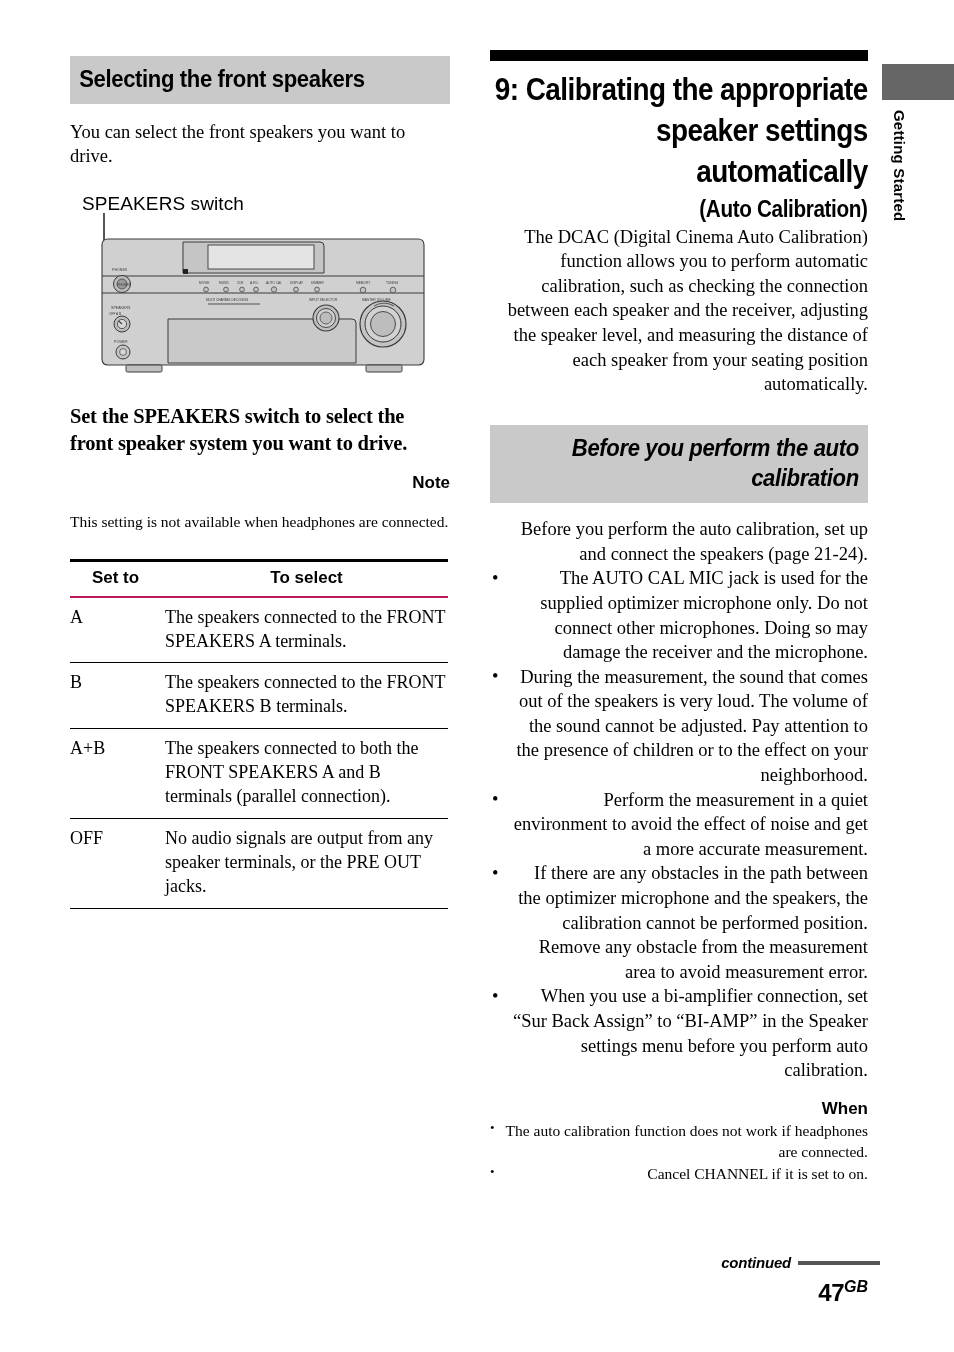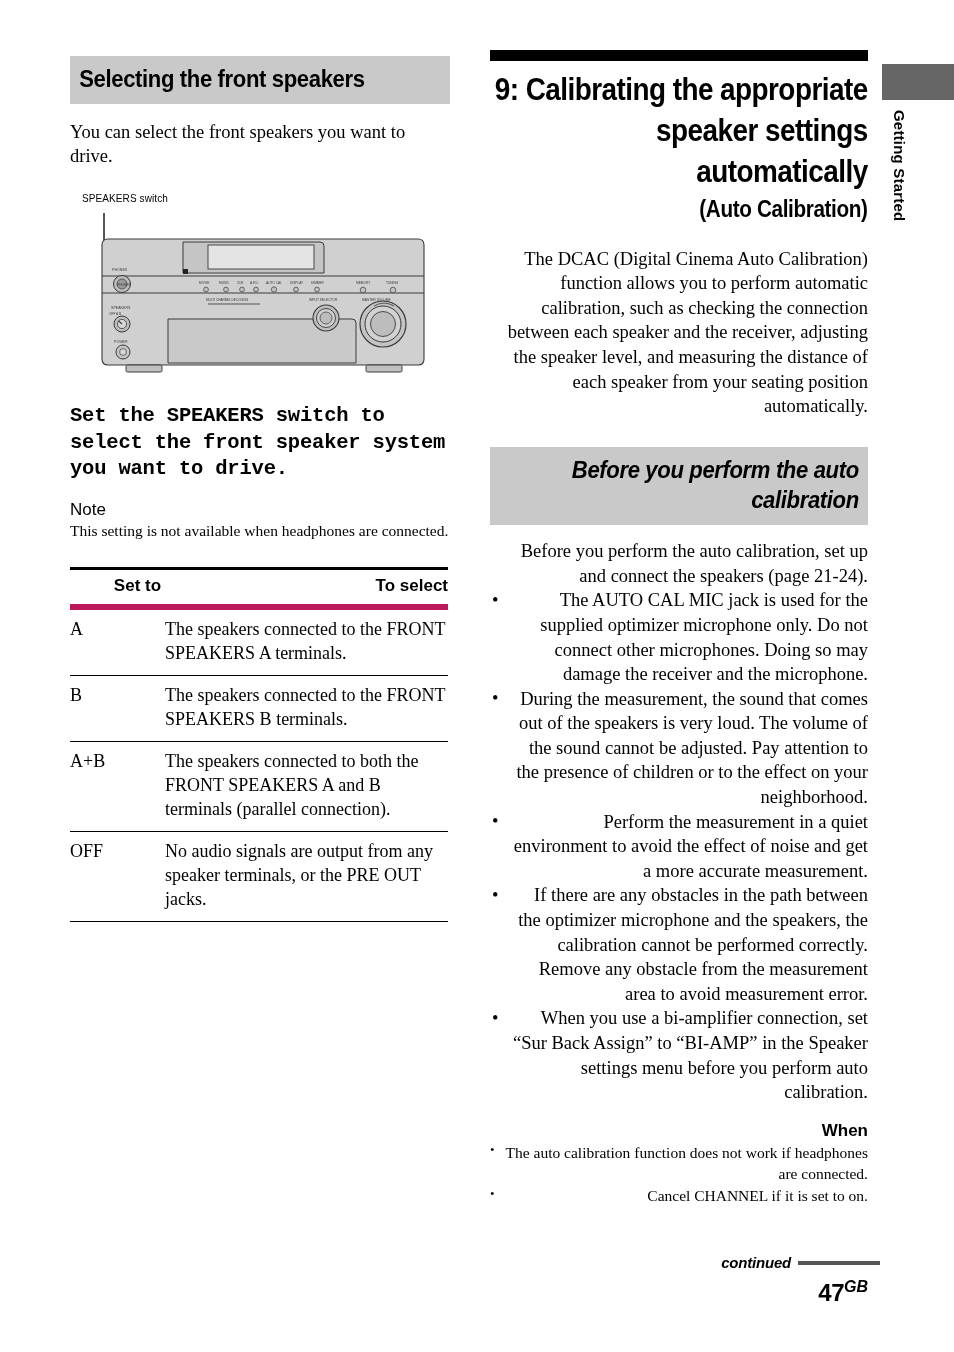--- a/index.html
+++ b/index.html
@@ -91,21 +91,21 @@
     margin-top: 16px;
   }
 
   .fig-block {
     position: relative;
     margin-top: 24px;
     height: 190px;
   }
   .fig-caption {
     font-family: "Liberation Sans", sans-serif;
-    font-size: 10px;
+    font-size: 19px;
     letter-spacing: 0.1px;
     position: absolute;
     left: 12px;
     top: 0px;
   }
   .leader-v {
     position: absolute;
     left: 33px;
     top: 20px;
     width: 2px;
@@ -115,56 +115,57 @@
 
   .receiver {
     position: absolute;
     left: 28px;
     top: 38px;
     width: 330px;
     height: 146px;
   }
 
   .step-head {
-    font-family: Liberation Mono, monospace;
+    font-family: Liberation Serif, serif;
     font-weight: bold;
     font-size: 20.5px;
     line-height: 1.3;
     letter-spacing: -0.2px;
     margin-top: 20px;
   }
 
   .note-head {
     font-family: "Liberation Sans", sans-serif;
-    font-weight: normal;
+    font-weight: bold;
     font-size: 17px;
     margin-top: 17px;
-    margin-bottom: 0;
+    margin-bottom: 18px;
+    text-align: right;
   }
   .note-body {
     font-family: "Liberation Serif", serif;
     font-size: 15.5px;
     line-height: 1.38;
   }
 
   
   table.spk {
     margin-top: 26px;
     width: 378px;
     border-collapse: collapse;
     font-family: "Liberation Serif", serif;
   }
   table.spk thead th {
     font-family: "Liberation Sans", sans-serif;
     font-weight: bold;
     font-size: 17px;
-    text-align: right;
+    text-align: center;
     padding: 6px 0 8px 0;
     border-top: 3px solid #000;
-    border-bottom: 6px solid #be185d;
+    border-bottom: 2px solid #be185d;
   }
   table.spk tbody td {
     font-size: 18px;
     line-height: 1.33;
     vertical-align: top;
     padding: 8px 0 9px 0;
     border-bottom: 1px solid #000;
   }
   table.spk tbody tr:last-child td {
     border-bottom: 1.5px solid #000;
@@ -195,21 +196,20 @@
     font-size: 23px;
     line-height: 1.3;
     letter-spacing: -0.4px;
     margin-top: 2px;
     transform: scaleX(0.90);
     transform-origin: left top;
     width: 111%;
   }
 
   .r-para {
-    margin-top: 22px;
   }
 
   .gray-head-2 {
     margin-top: 28px;
     font-style: italic;
   }
 
   .r-intro {
     margin-top: 14px;
   }
@@ -450,21 +450,21 @@
       <li>
         <span class="bullet">•</span>
         <span>During the measurement, the sound that comes out of the speakers is very loud. The volume of the sound cannot be adjusted. Pay attention to the presence of children or to the effect on your neighborhood.</span>
       </li>
       <li>
         <span class="bullet">•</span>
         <span>Perform the measurement in a quiet environment to avoid the effect of noise and get a more accurate measurement.</span>
       </li>
       <li>
         <span class="bullet">•</span>
-        <span>If there are any obstacles in the path between the optimizer microphone and the speakers, the calibration cannot be performed correctly. Remove any obstacle from the measurement area to avoid measurement error.</span>
+        <span>If there are any obstacles in the path between the optimizer microphone and the speakers, the calibration cannot be performed position. Remove any obstacle from the measurement area to avoid measurement error.</span>
       </li>
       <li>
         <span class="bullet">•</span>
         <span>When you use a bi-amplifier connection, set “Sur Back Assign” to “BI-AMP” in the Speaker settings menu before you perform auto calibration.</span>
       </li>
     </ul>
 
     <div class="notes-head">When</div>
     <ul class="notes">
       <li>

